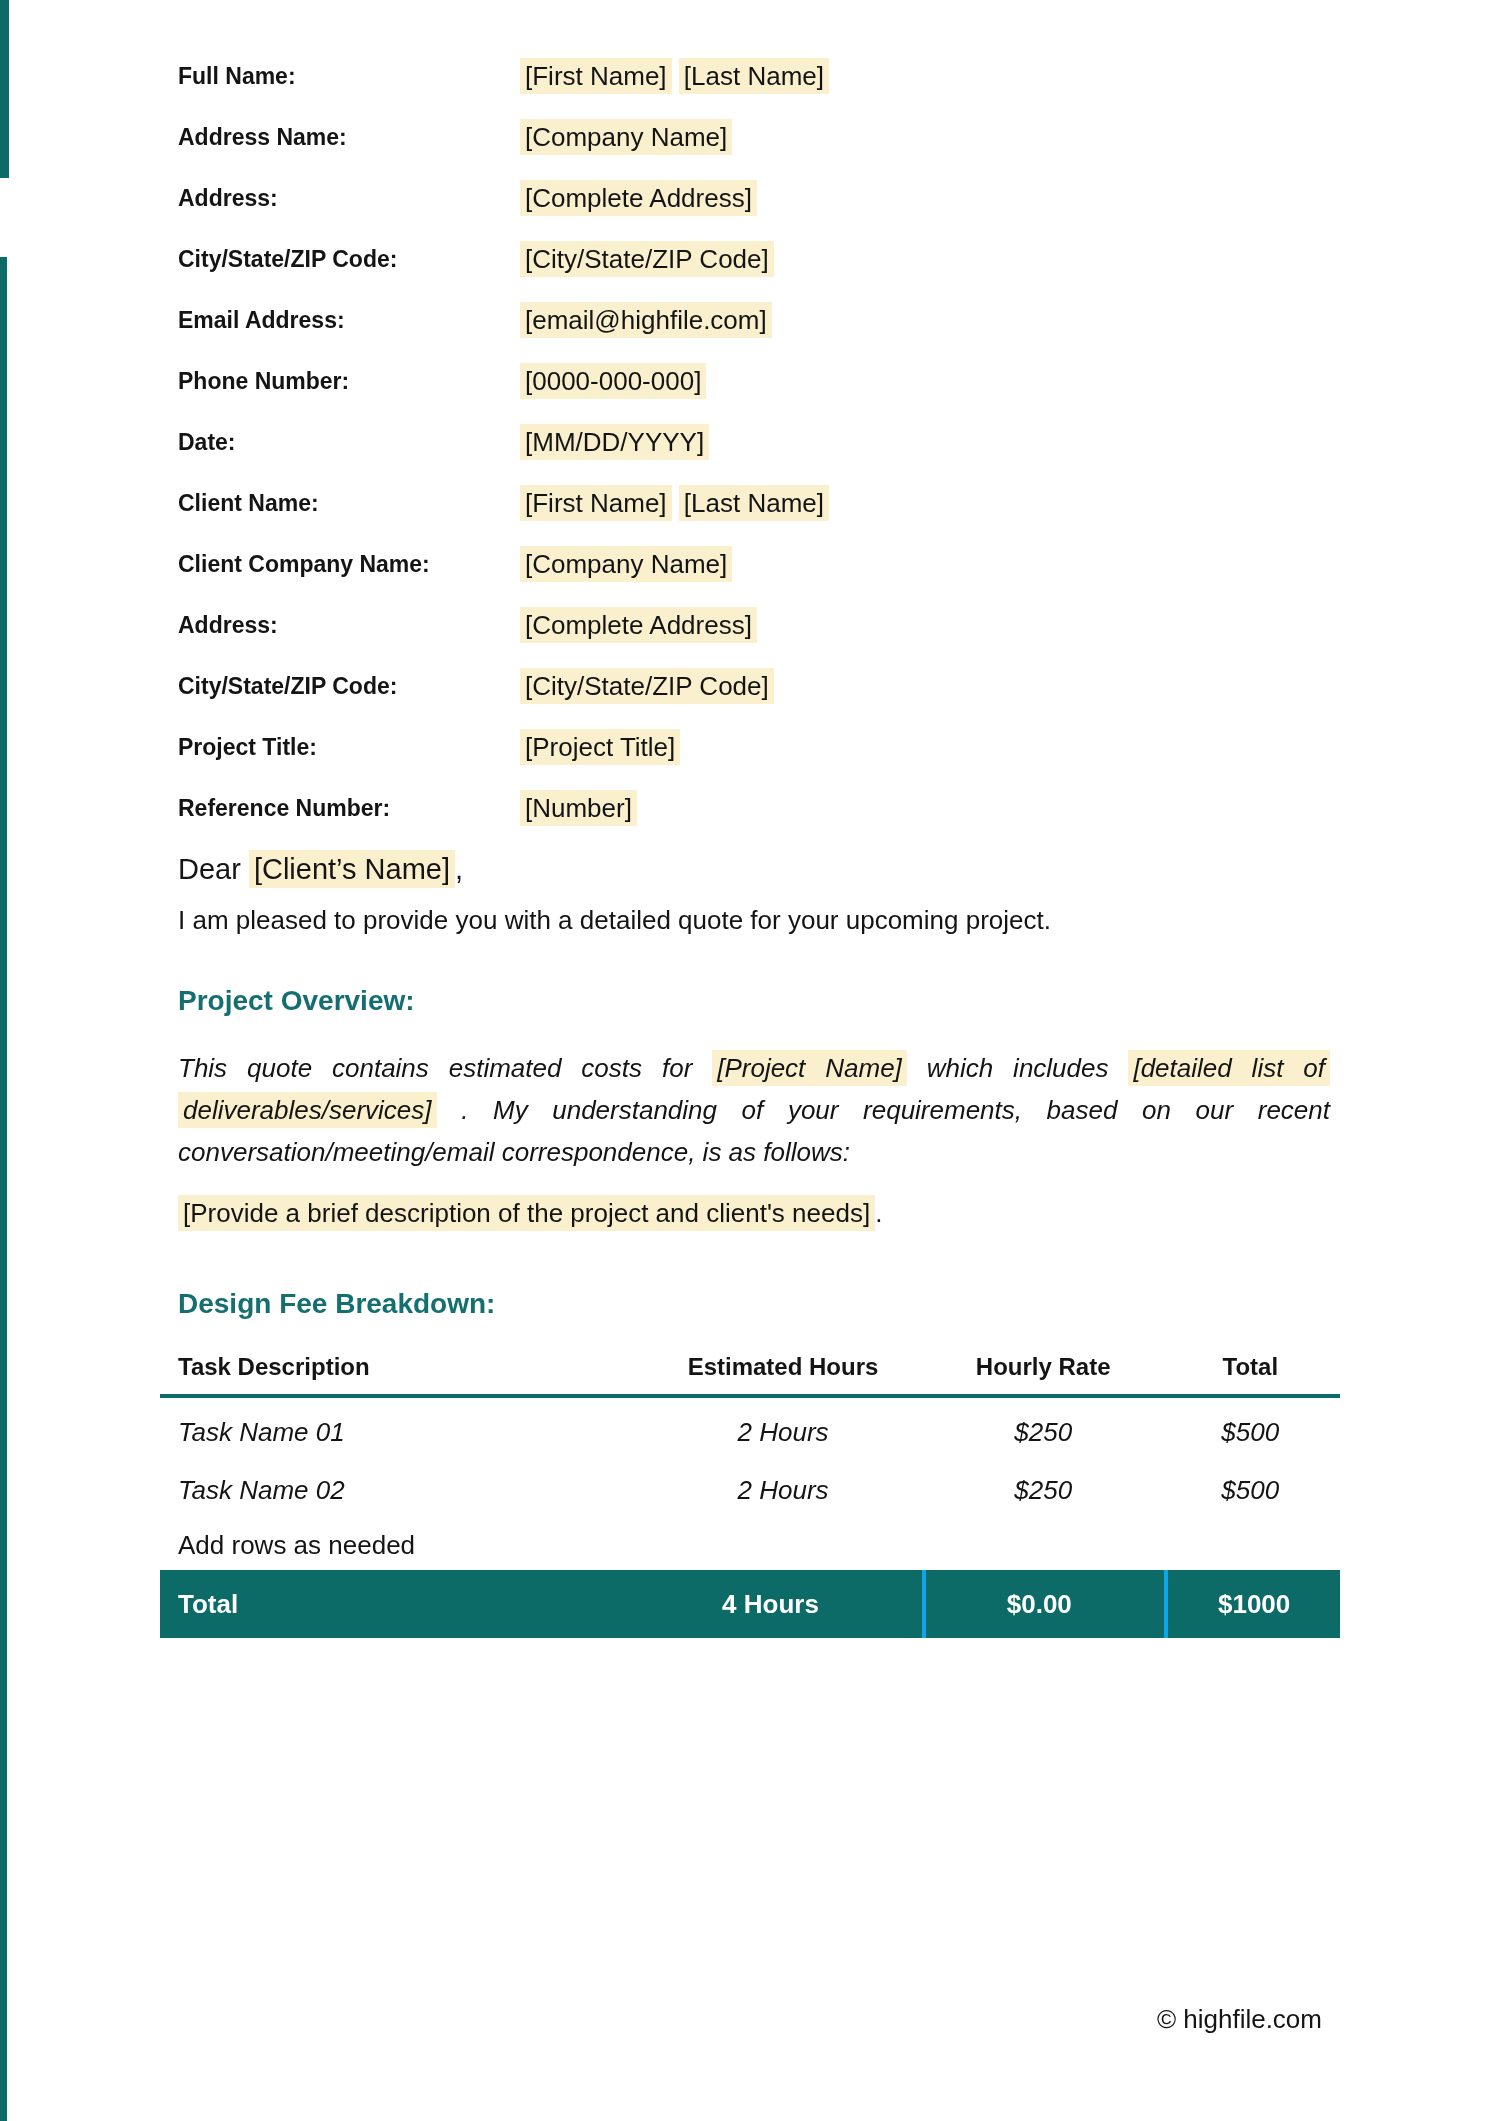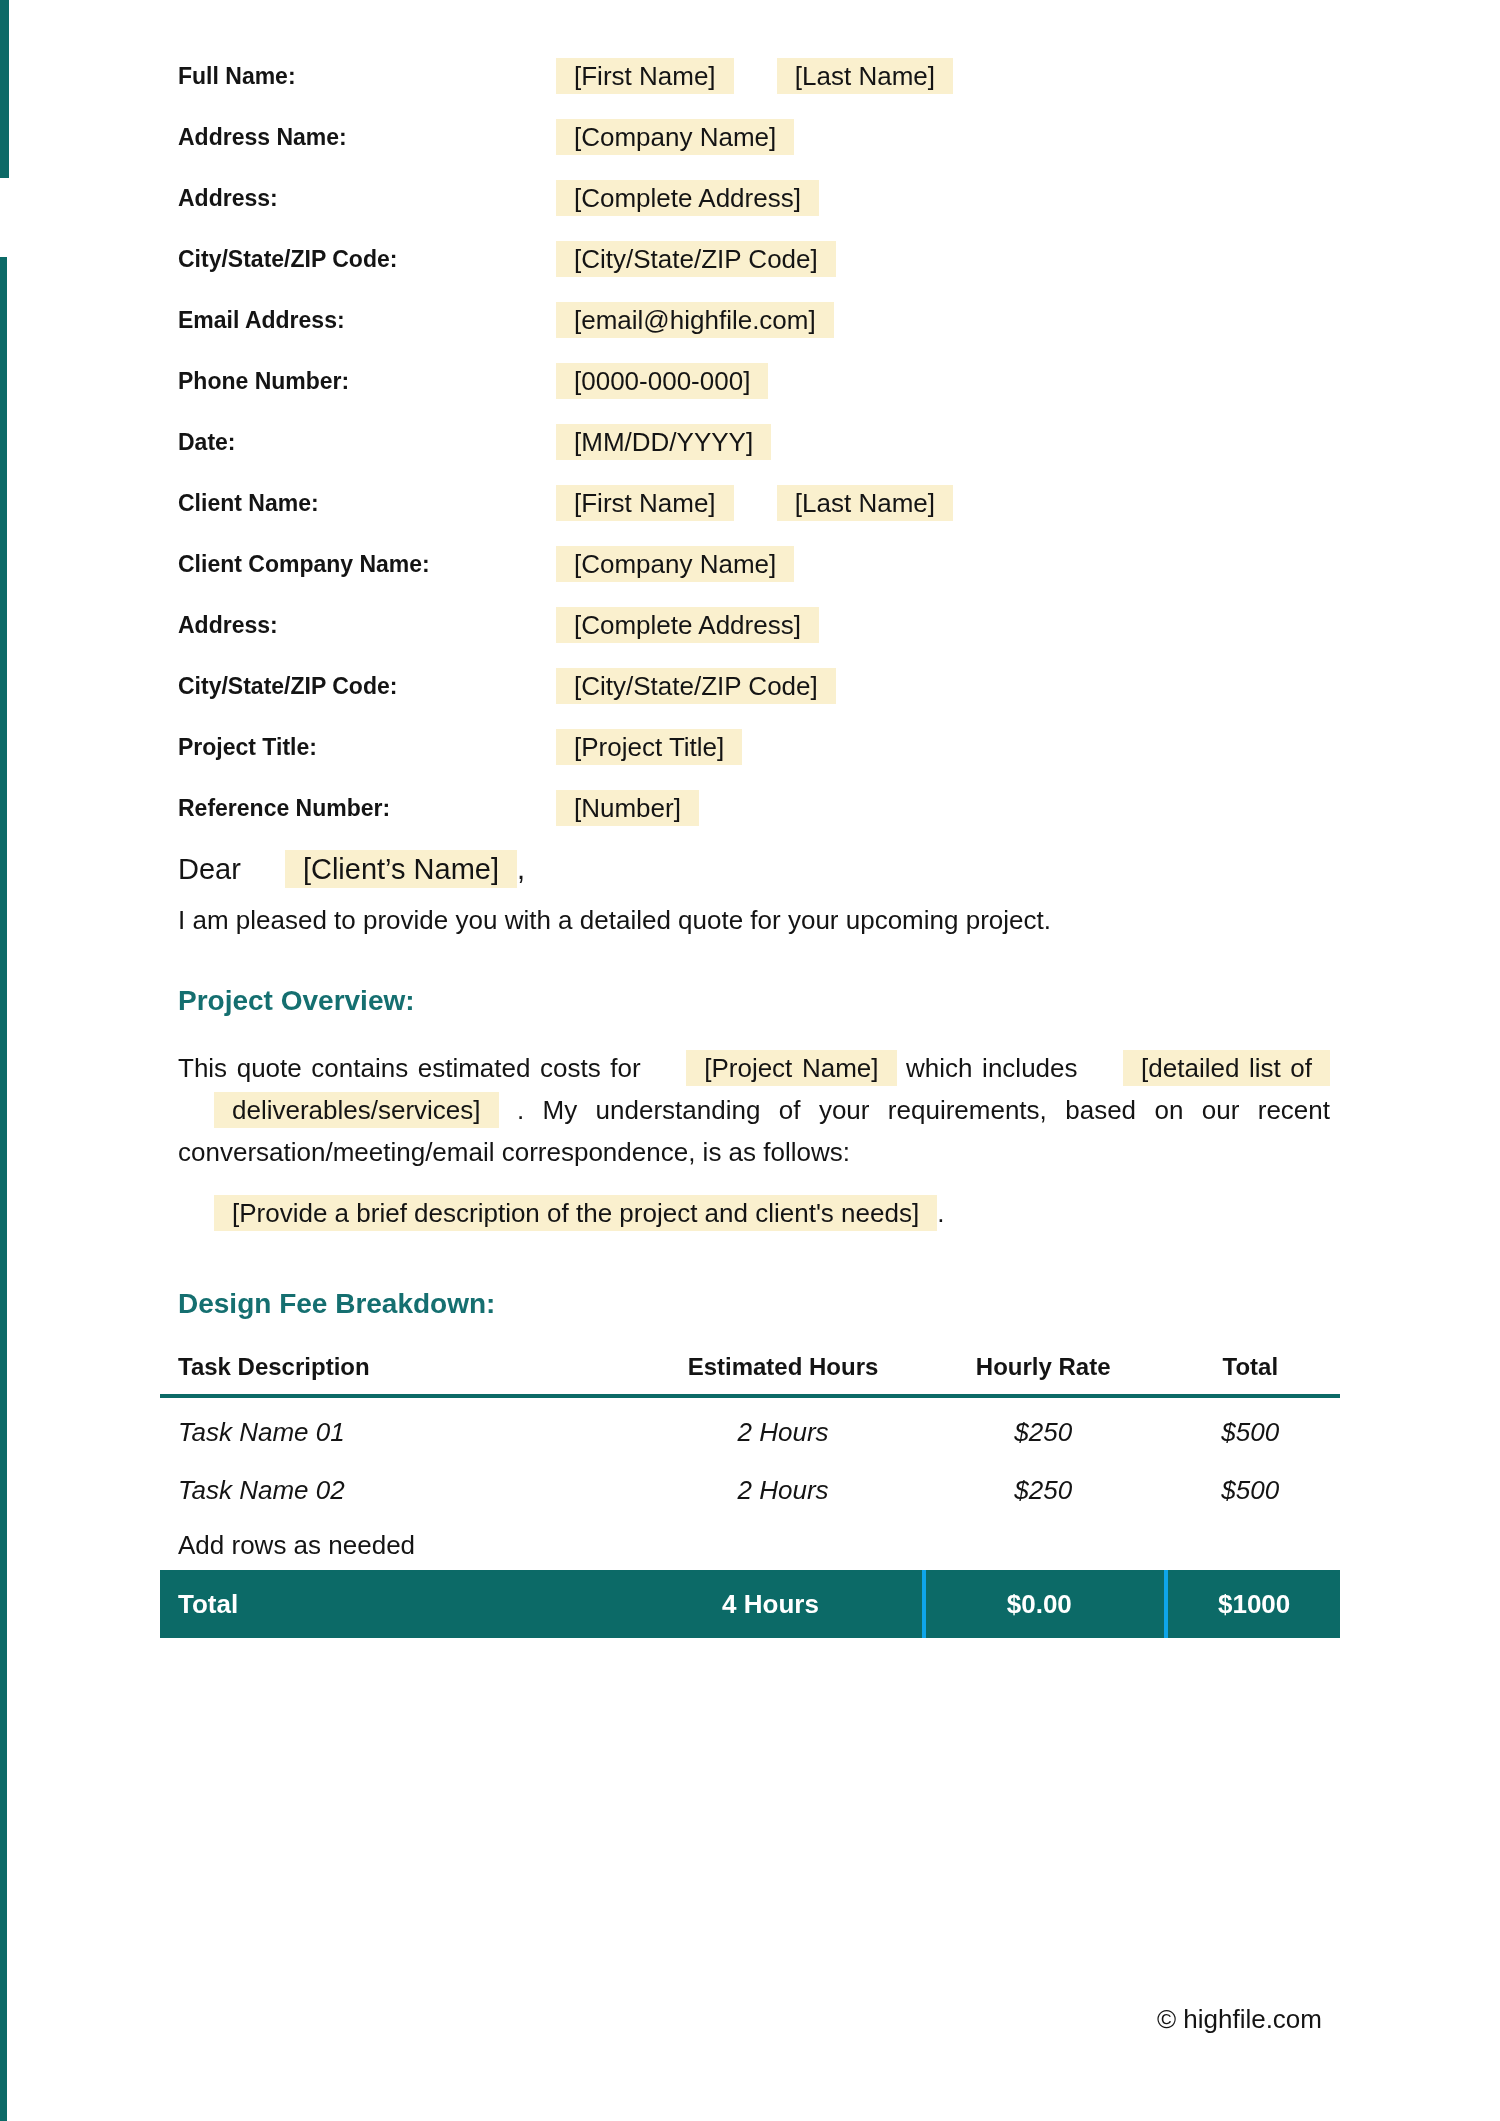--- a/index.html
+++ b/index.html
@@ -18,26 +18,26 @@
     text-align:center;
     font-size:42px;line-height:55px;
     font-weight:bold;
     color:var(--teal-text);
   }
   .content{margin:60px 0 0 178px;width:1152px;font-size:26px;}
   .form-section{margin-bottom:15px;}
   .form-row{display:flex;align-items:center;height:33px;margin-bottom:28px;}
   .form-label{width:342px;font-weight:bold;font-size:23px;flex:0 0 342px;}
   .form-value{font-size:26px;}
-  .hl{background:var(--hl);padding:3px 18px;margin-left:36px;}
+  .hl{background:var(--hl);padding:3px 5px;}
   .salutation{margin:8px 0 0 0;font-size:29px;line-height:33px;}
   .intro{margin:18px 0 0 0;font-size:26px;line-height:33px;}
   .sect-heading{margin:46px 0 0 0;font-size:28px;line-height:36px;font-weight:bold;color:var(--teal-text);}
   .fee-heading{margin:56px 0 0 0;}
-  .para{margin:28px 0 0 0;font-size:26px;line-height:42px;}
+  .para{margin:28px 0 0 0;font-size:26px;line-height:42px;font-style:italic;}
   .para-line.justify{text-align:justify;text-align-last:justify;}
   .desc{margin:24px 0 0 0;font-size:26px;line-height:33px;}
   .tbl{margin:30px 0 0 -18px;width:1180px;}
   .trow{display:flex;align-items:center;}
   .c1{width:40.7%;box-sizing:border-box;padding-left:18px;text-align:left;}
   .c2{width:24.2%;box-sizing:border-box;text-align:center;}
   .c3{width:19.9%;box-sizing:border-box;text-align:center;}
   .c4{width:15.2%;box-sizing:border-box;text-align:center;}
   .tbl-header{font-weight:bold;font-size:24px;line-height:30px;}
   .tbl-rule{height:4px;background:var(--teal);margin-top:12px;border:0;}

